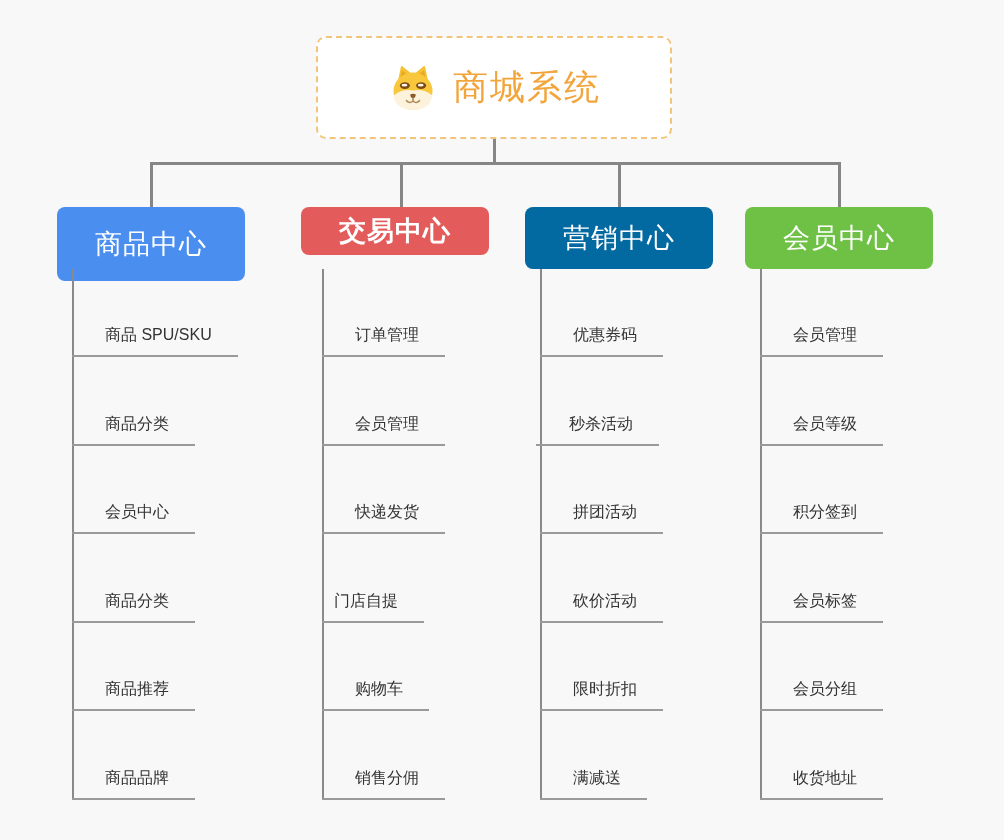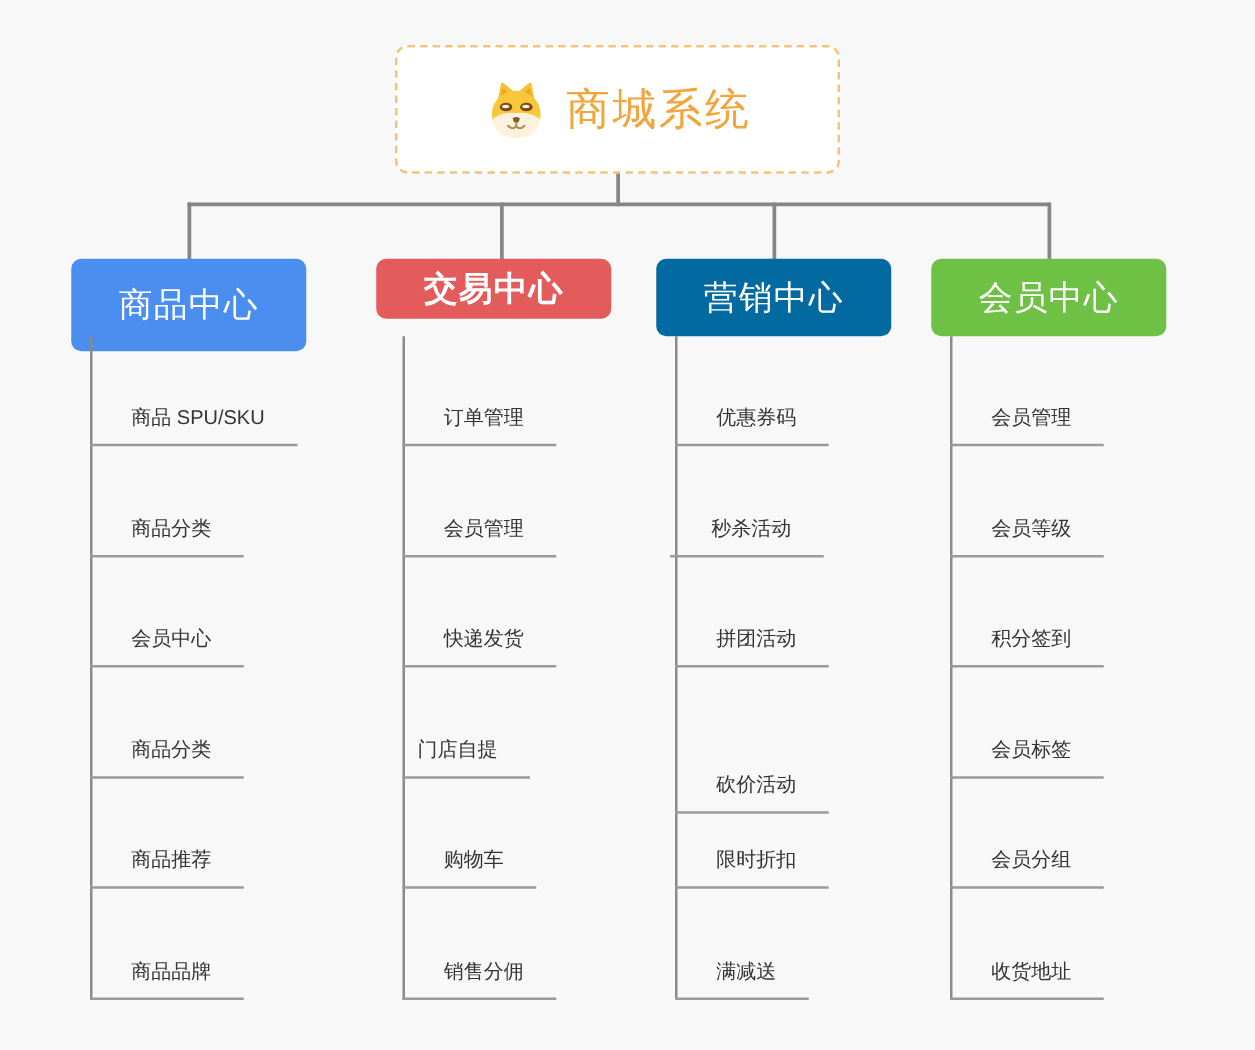--- a/index.html
+++ b/index.html
@@ -139,21 +139,21 @@
       <div class="leaf" style="left: 322px; top: 677px;"><span class="leaf-text">购物车</span></div>
       <div class="leaf" style="left: 322px; top: 766px;"><span class="leaf-text">销售分佣</span></div>
       <div class="conn drop-line" style="left: 617.5px; top: 162px; height: 47px;"></div>
       <div class="branch-box" style="left: 525px; top: 207px; width: 188px; height: 62px; background: #0369a1;">
         <span class="branch-label">营销中心</span>
       </div>
       <div class="conn spine-line" style="left: 540px; top: 269px; height: 531px;"></div>
       <div class="leaf" style="left: 540px; top: 323px;"><span class="leaf-text">优惠券码</span></div>
       <div class="leaf" style="left: 536px; top: 412px;"><span class="leaf-text">秒杀活动</span></div>
       <div class="leaf" style="left: 540px; top: 500px;"><span class="leaf-text">拼团活动</span></div>
-      <div class="leaf" style="left: 540px; top: 589px; margin-top: 28px;"><span class="leaf-text">砍价活动</span></div>
+      <div class="leaf" style="left: 540px; top: 589px;"><span class="leaf-text">砍价活动</span></div>
       <div class="leaf" style="left: 540px; top: 677px;"><span class="leaf-text">限时折扣</span></div>
       <div class="leaf" style="left: 540px; top: 766px;"><span class="leaf-text">满减送</span></div>
       <div class="conn drop-line" style="left: 837.5px; top: 162px; height: 47px;"></div>
       <div class="branch-box" style="left: 745px; top: 207px; width: 188px; height: 62px; background: rgb(110, 193, 69);">
         <span class="branch-label">会员中心</span>
       </div>
       <div class="conn spine-line" style="left: 760px; top: 269px; height: 531px;"></div>
       <div class="leaf" style="left: 760px; top: 323px;"><span class="leaf-text">会员管理</span></div>
       <div class="leaf" style="left: 760px; top: 412px;"><span class="leaf-text">会员等级</span></div>
       <div class="leaf" style="left: 760px; top: 500px;"><span class="leaf-text">积分签到</span></div>

